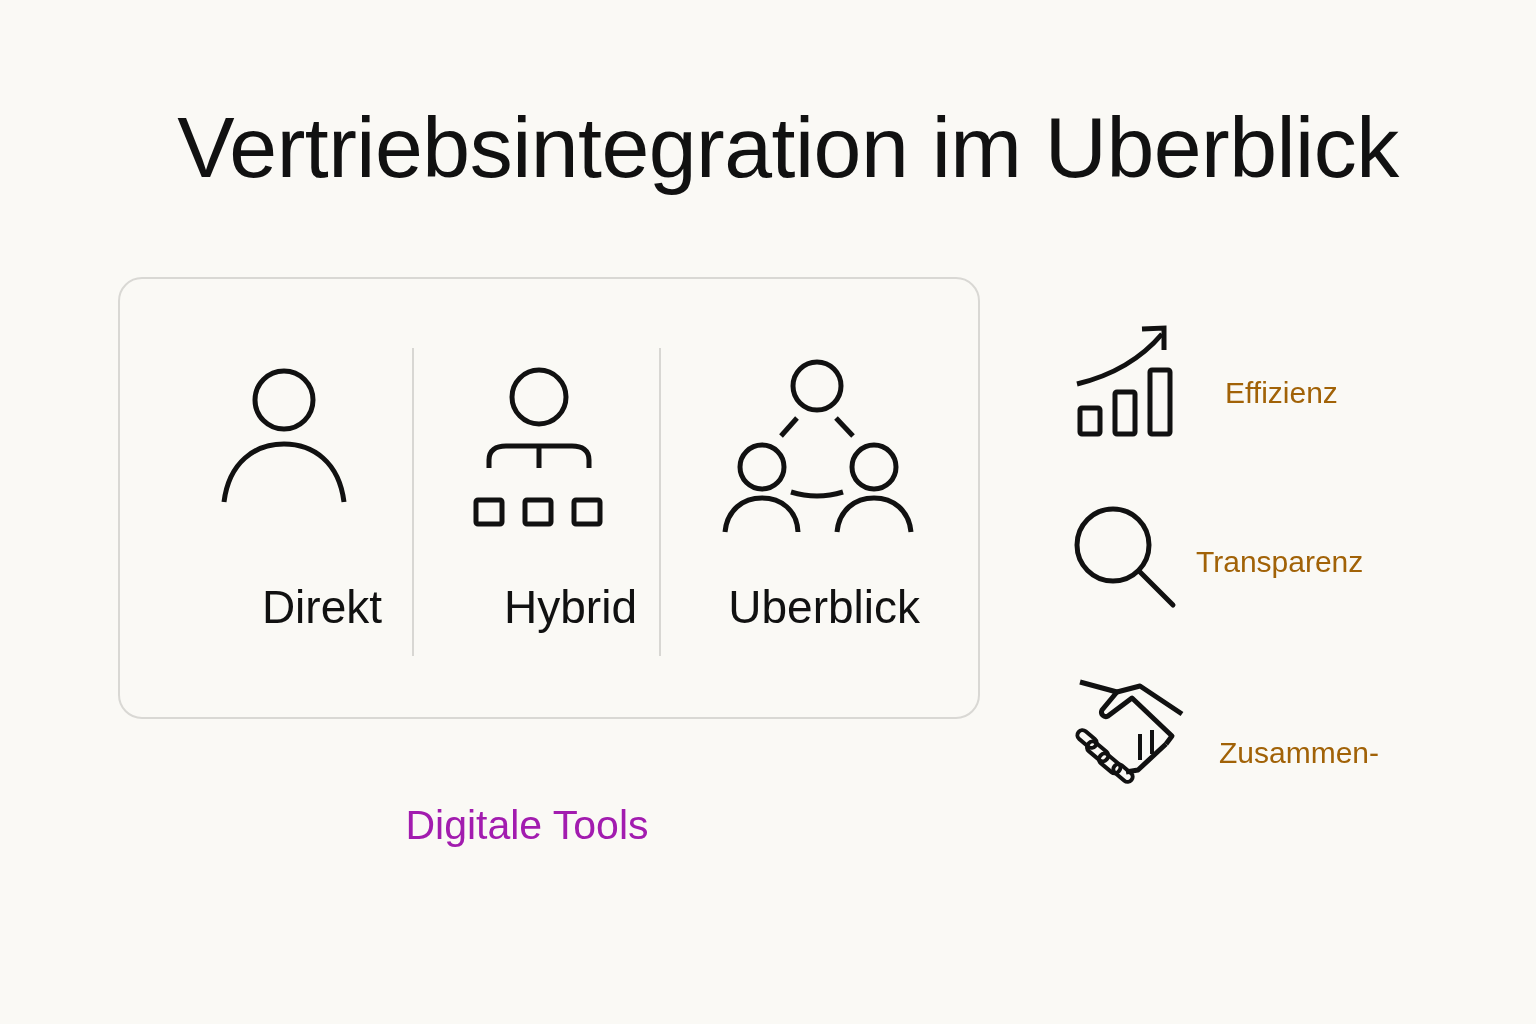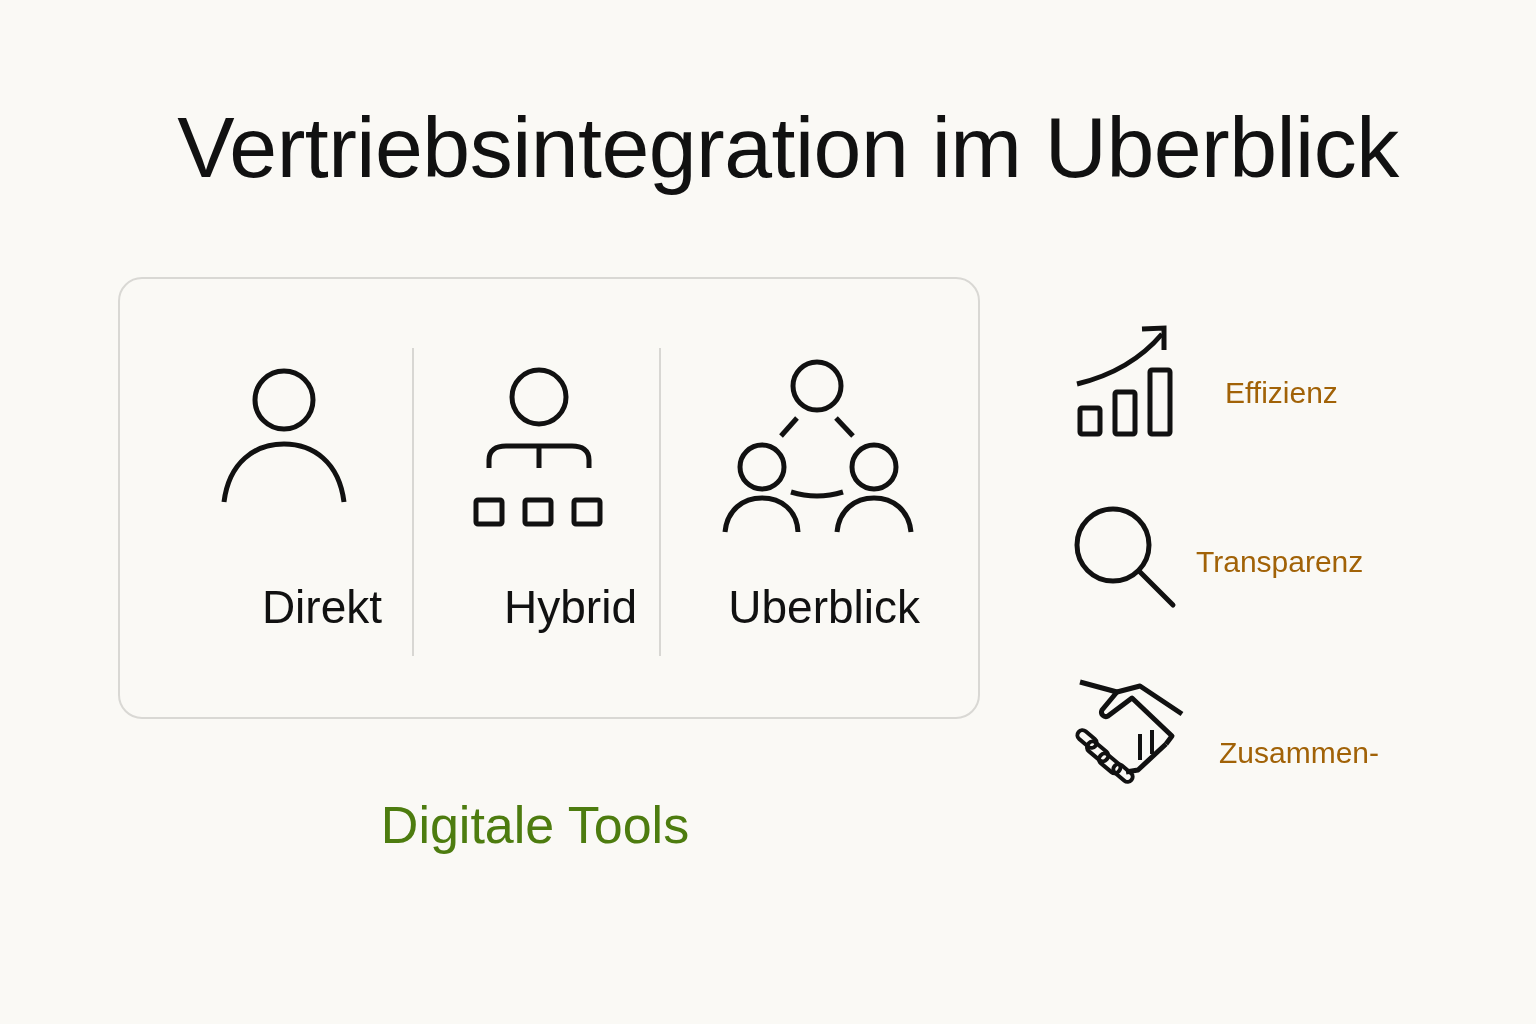--- a/index.html
+++ b/index.html
@@ -37,26 +37,26 @@
   .col-label {
     position: absolute;
     top: 580px;
     font-size: 46px;
     text-align: right;
     color: #111;
   }
   .icon { position: absolute; }
   .caption {
     position: absolute;
-    left: 300px; width: 470px;
+    left: 292px; width: 470px;
     top: 796px;
     text-align: center;
-    font-size: 52px;
+    font-size: 41px;
     line-height: 58px;
-    color: #4d7c0f;
+    color: #a21caf;
   }
   .benefit-label {
     position: absolute;
     font-size: 30px;
     line-height: 54px;
     color: #a16207;
   }
 </style>
 </head>
 <body>

